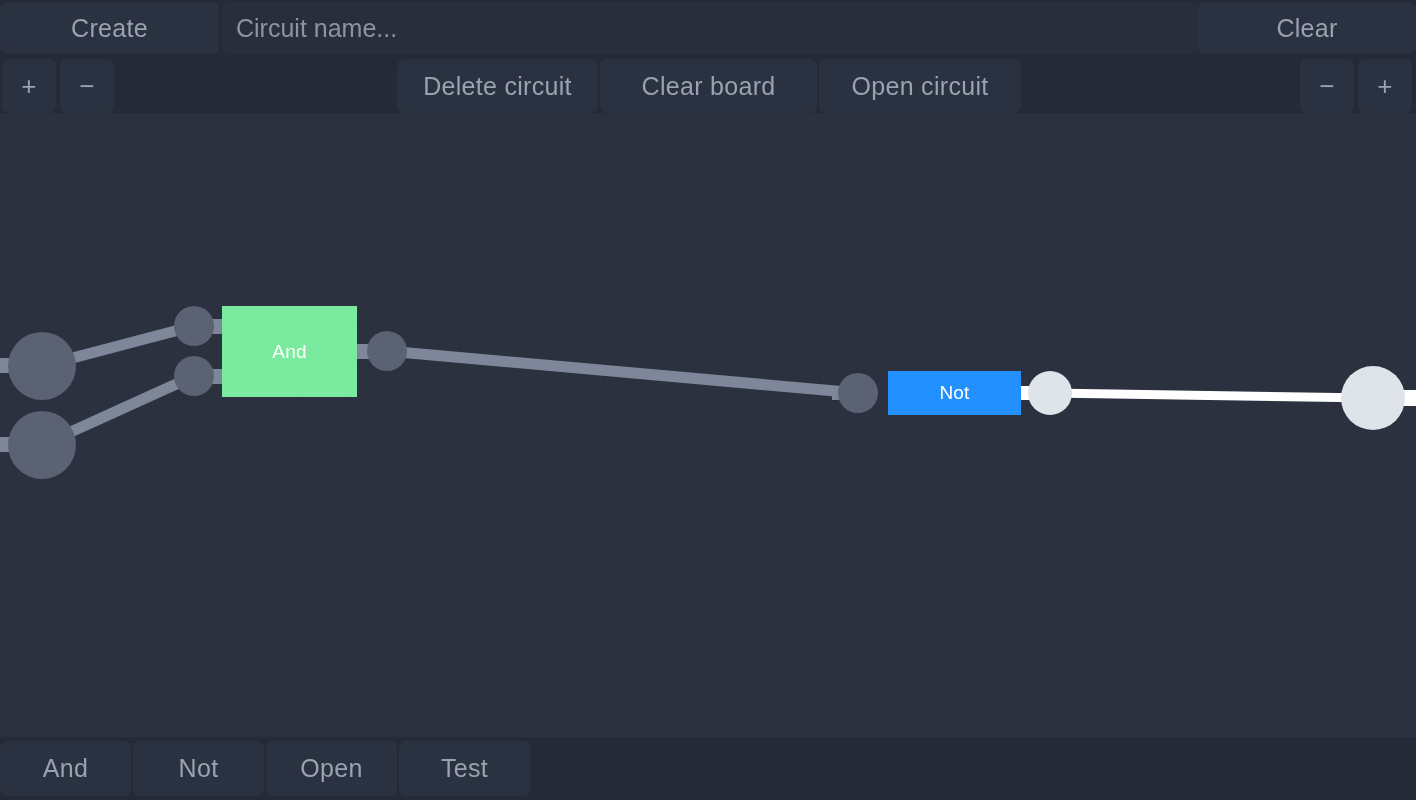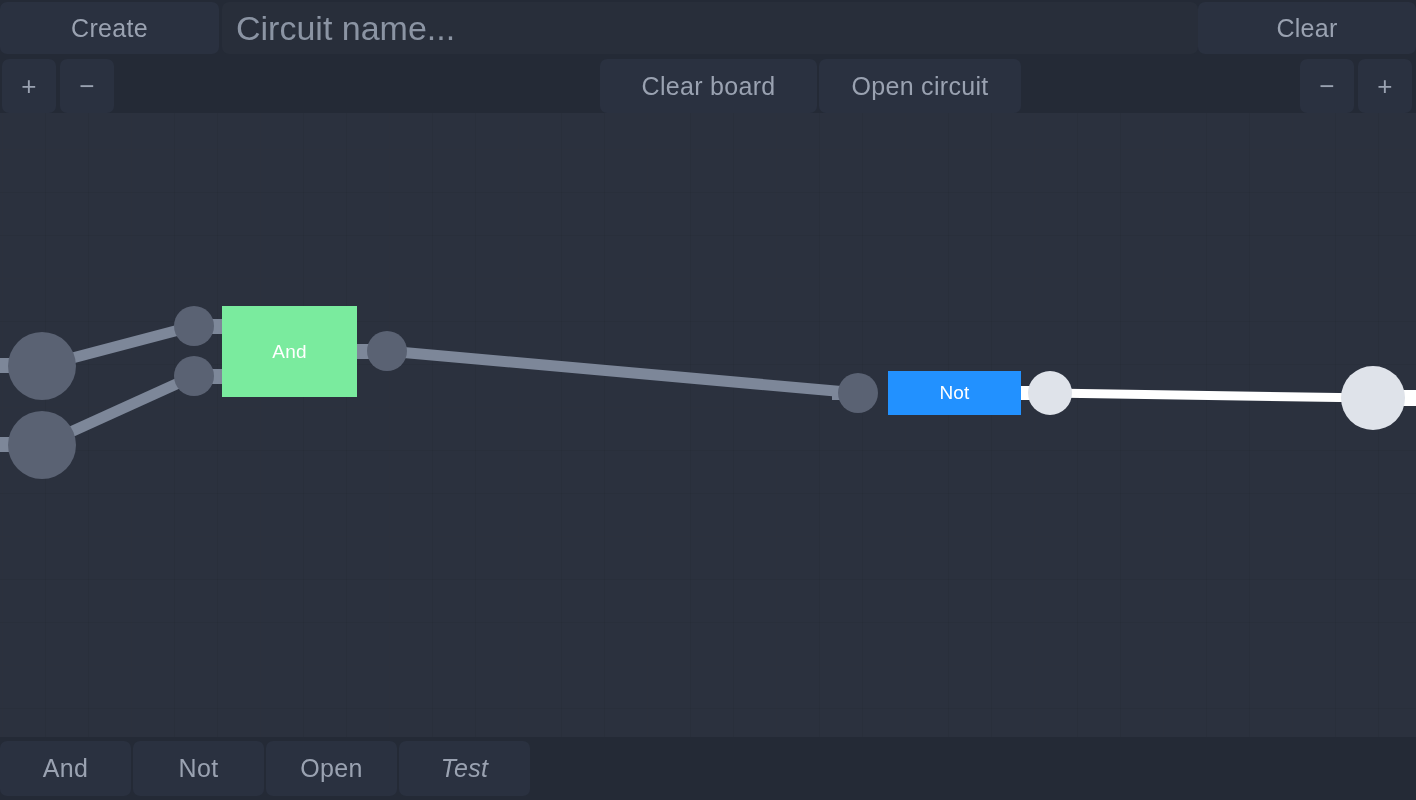--- a/index.html
+++ b/index.html
@@ -76,21 +76,21 @@
   .btn.small { font-size: 26px; font-weight: 400; }
 
   .field {
     position: absolute;
     box-sizing: border-box;
     background: #282e3a;
     border: none;
     border-radius: 7px;
     color: #9aa2b1;
     font-family: "Liberation Sans", sans-serif;
-    font-size: 34px;
+    font-size: 25px;
     font-weight: 300;
     padding: 0 14px;
     outline: none;
   }
   .field::placeholder { color: #8b94a3; opacity: 1; }
 
   #topstrip {
     position: absolute; left: 0; top: 0;
     width: 1416px; height: 113px;
     background: #242a36;
@@ -151,30 +151,31 @@
 
     <input class="field" style="left: 222px; top: 2px; width: 976px; height: 52px;" placeholder="Circuit name...">
 
     <div class="btn" style="left:1198px; top:2px; width:218px; height:52px;">Clear</div>
   </div>
 
   <div class="bar" id="topbar-row2">
     <div class="btn small" style="left:2px; top:3px; width:54px; height:54px;">+</div>
     <div class="btn small" style="left:60px; top:3px; width:54px; height:54px;">−</div>
 
+    <div class="btn" style="left:397px; top:3px; width:201px; height:54px;">Delete circuit</div>
     <div class="btn" style="left:600px; top:3px; width:217px; height:54px;">Clear board</div>
     <div class="btn" style="left:819px; top:3px; width:202px; height:54px;">Open circuit</div>
 
     <div class="btn small" style="left:1300px; top:3px; width:54px; height:54px;">−</div>
     <div class="btn small" style="left:1358px; top:3px; width:54px; height:54px;">+</div>
   </div>
 
   <div id="botstrip"></div>
   <div class="bar" id="bottombar">
     <div id="palette-items">
         <div class="btn" style="left: 0px; top: 4px; width: 131px; height: 55px;">And</div>
         <div class="btn" style="left: 133px; top: 4px; width: 131px; height: 55px;">Not</div>
         <div class="btn" style="left: 266px; top: 4px; width: 131px; height: 55px;">Open</div>
-        <div class="btn" style="left: 399px; top: 4px; width: 131px; height: 55px; font-style: italic;">Test</div>
+        <div class="btn" style="left: 399px; top: 4px; width: 131px; height: 55px;">Test</div>
       </div>
   </div>
 
 </div>
 
 </body></html>

